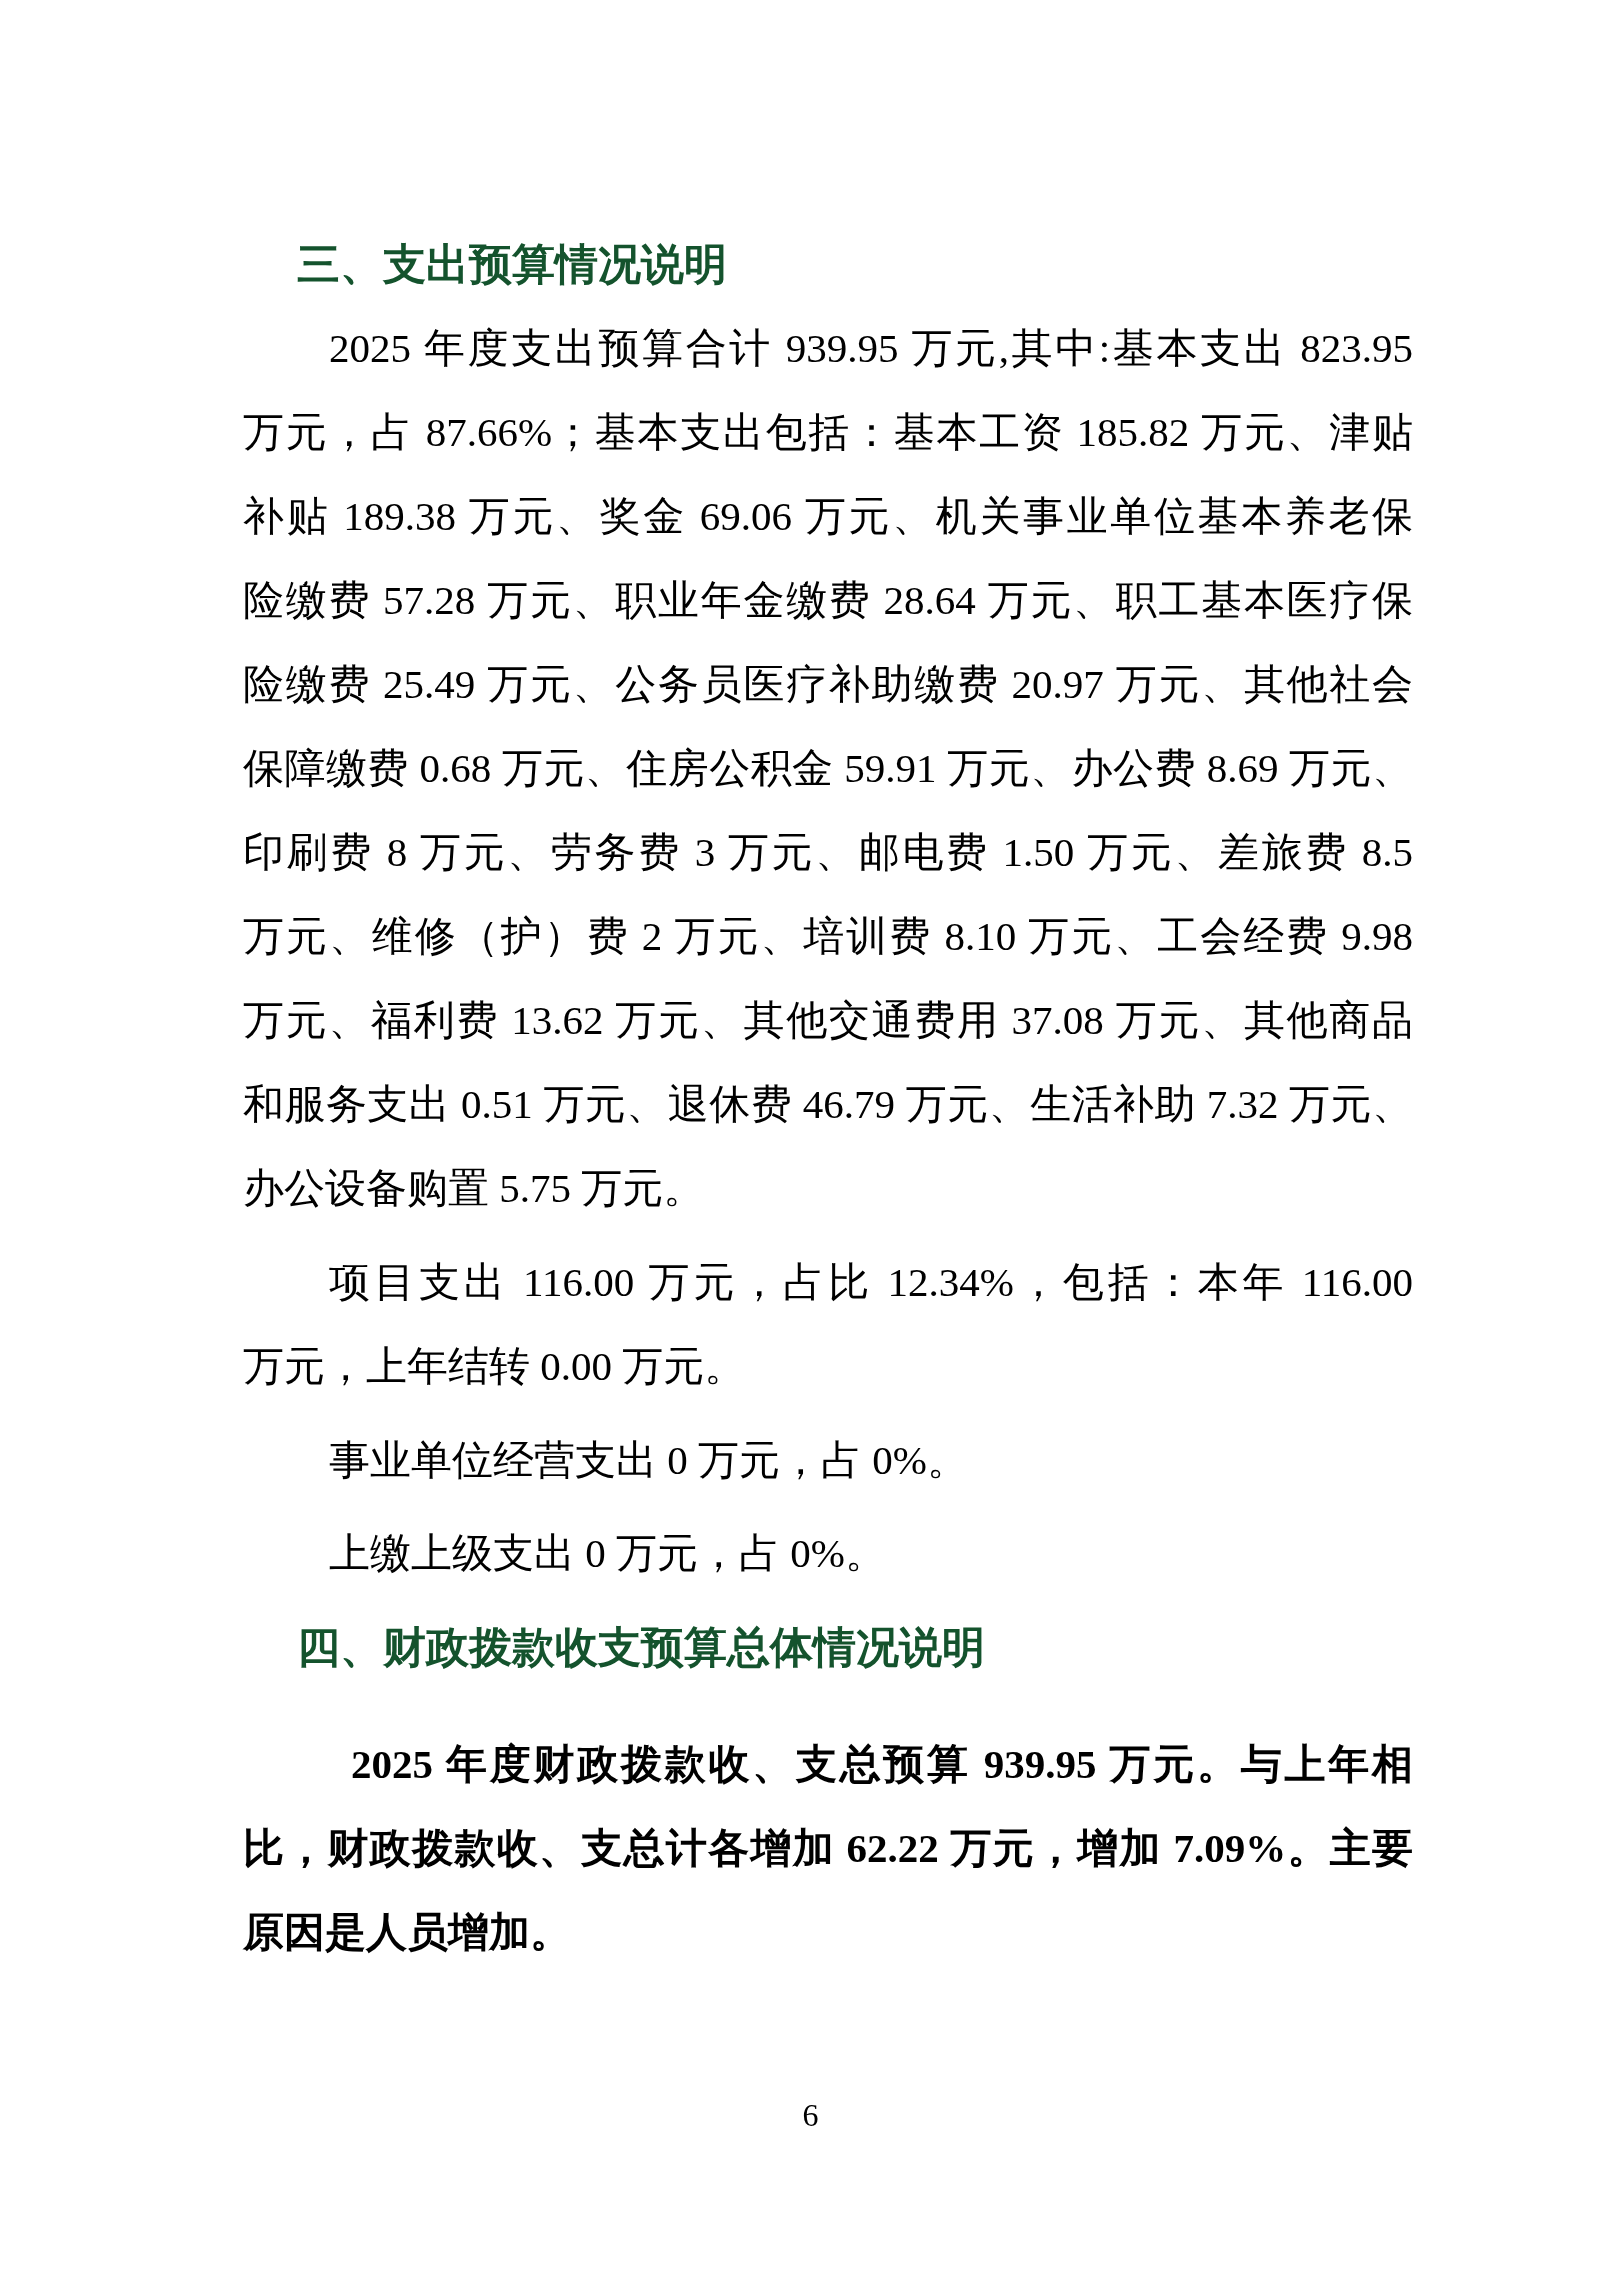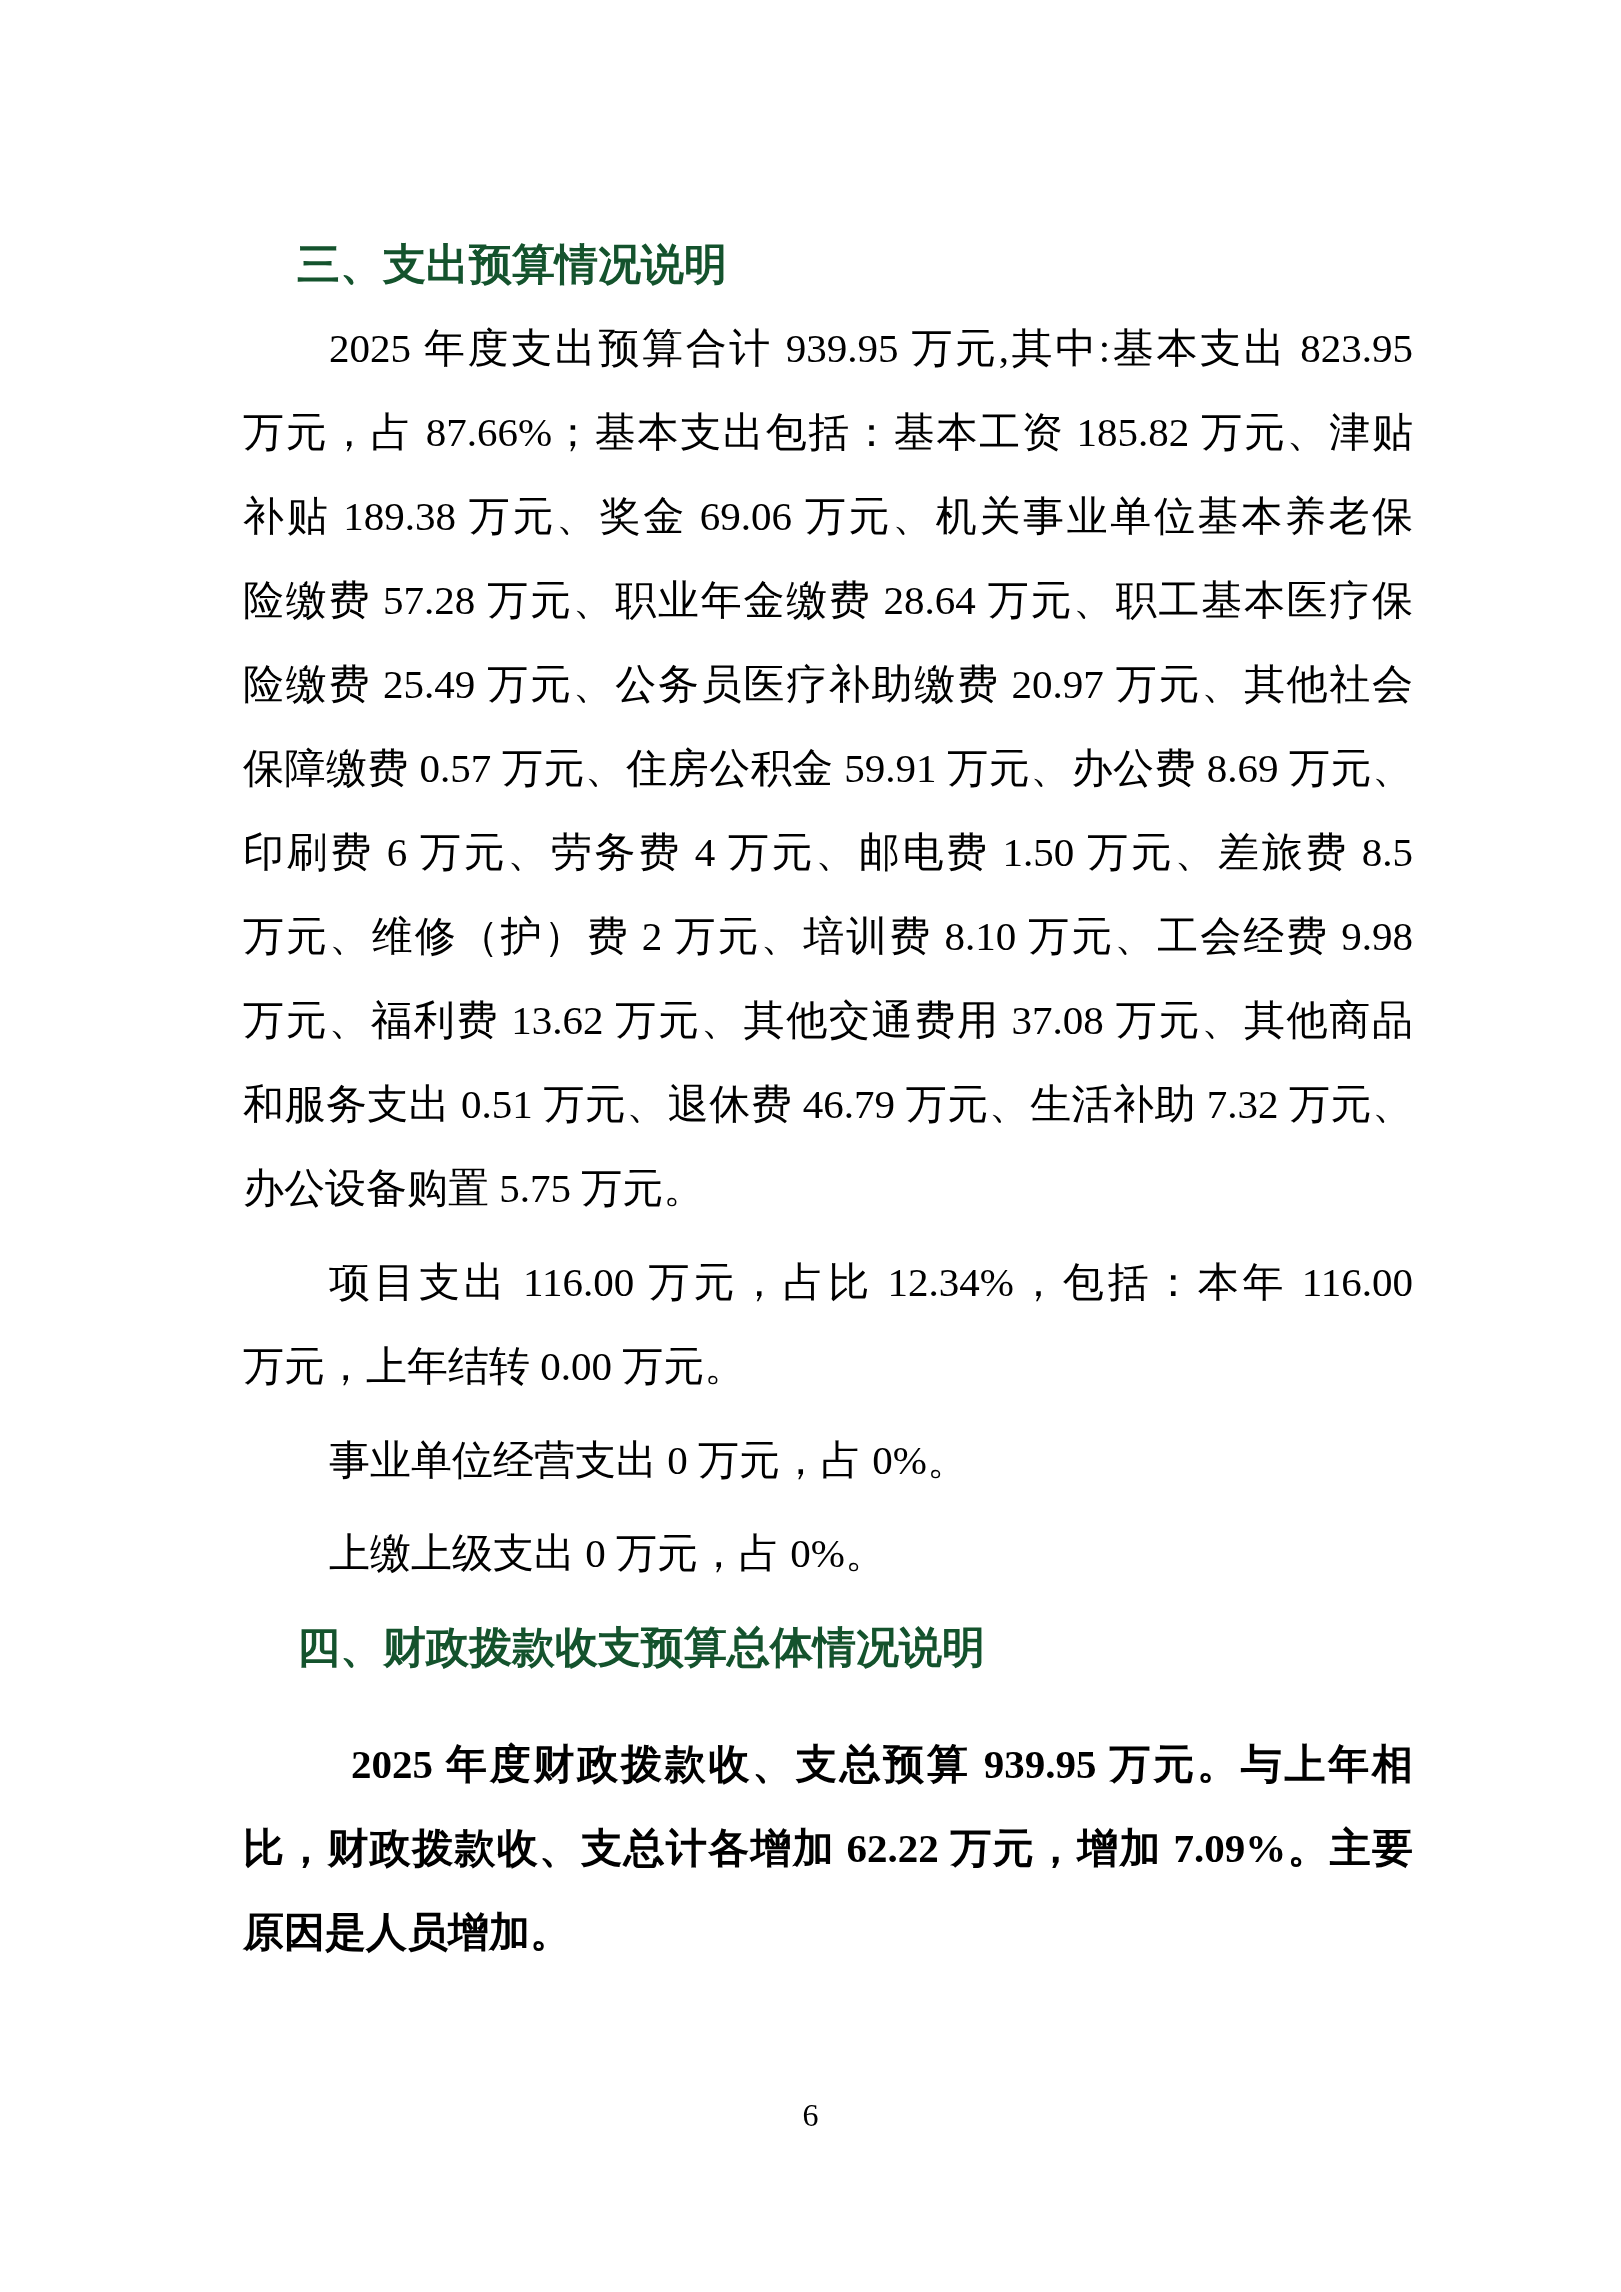--- a/index.html
+++ b/index.html
@@ -81,22 +81,22 @@
 <div class="page">
   <main class="content" id="doc-root">
       <section class="section">
         <h2 class="heading">三、支出预算情况说明</h2>
         <div class="para">
           <div class="tline">2025 年度支出预算合计 939.95 万元,其中:基本支出 823.95</div>
           <div class="tline">万元，占 87.66%；基本支出包括：基本工资 185.82 万元、津贴</div>
           <div class="tline">补贴 189.38 万元、奖金 69.06 万元、机关事业单位基本养老保</div>
           <div class="tline">险缴费 57.28 万元、职业年金缴费 28.64 万元、职工基本医疗保</div>
           <div class="tline">险缴费 25.49 万元、公务员医疗补助缴费 20.97 万元、其他社会</div>
-          <div class="tline">保障缴费 0.57 万元、住房公积金 59.91 万元、办公费 8.69 万元、</div>
-          <div class="tline">印刷费 6 万元、劳务费 4 万元、邮电费 1.50 万元、差旅费 8.5</div>
+          <div class="tline">保障缴费 0.68 万元、住房公积金 59.91 万元、办公费 8.69 万元、</div>
+          <div class="tline">印刷费 8 万元、劳务费 3 万元、邮电费 1.50 万元、差旅费 8.5</div>
           <div class="tline">万元、维修（护）费 2 万元、培训费 8.10 万元、工会经费 9.98</div>
           <div class="tline">万元、福利费 13.62 万元、其他交通费用 37.08 万元、其他商品</div>
           <div class="tline">和服务支出 0.51 万元、退休费 46.79 万元、生活补助 7.32 万元、</div>
           <div class="tline">办公设备购置 5.75 万元。</div>
         </div>
         <div class="para">
           <div class="tline">项目支出 116.00 万元，占比 12.34%，包括：本年 116.00</div>
           <div class="tline">万元，上年结转 0.00 万元。</div>
         </div>
         <div class="para">

